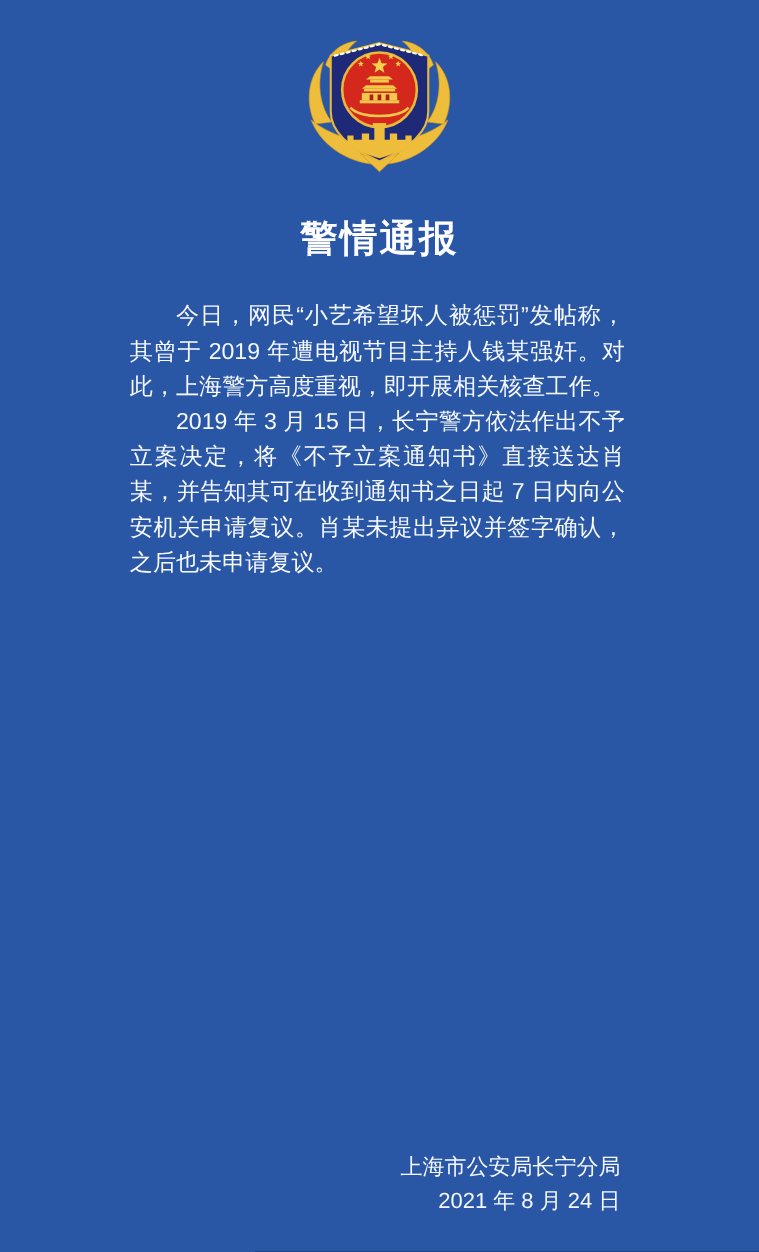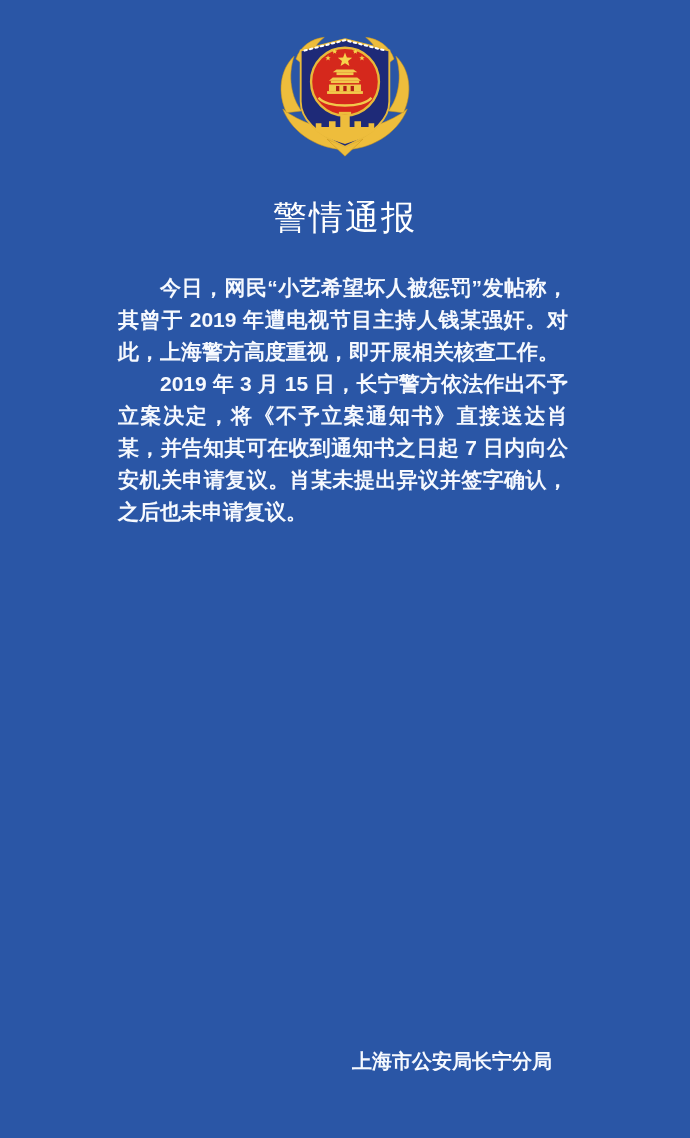--- a/index.html
+++ b/index.html
@@ -27,49 +27,49 @@
   .badge svg { width: 100%; height: 100%; display: block; }
   .title {
     position: absolute;
     top: 196px;
     left: 0;
     right: 0;
     margin: 0;
     text-align: center;
     color: #ffffff;
     font-size: 34px;
-    font-weight: 400;
+    font-weight: 700;
     letter-spacing: 2px;
     line-height: 42px;
   }
   .notice-body {
     position: absolute;
     top: 272px;
     left: 118px;
     right: 122px;
     color: #f6f9fe;
     font-size: 21px;
     line-height: 32px;
-    font-weight: 700;
+    font-weight: 400;
     text-align: justify;
     text-justify: inter-ideograph;
   }
   .notice-body p {
     margin: 0;
     text-indent: 2em;
     word-break: break-all;
   }
   .signature {
     position: absolute;
     top: 1046px;
-    right: 138px;
+    right: 126px;
     text-align: right;
     color: #f6f9fe;
     font-size: 20px;
-    font-weight: 700;
+    font-weight: 400;
     line-height: 31px;
   }
 </style>
 </head>
 <body>
 
 <div class="page">
 
   <div class="badge">
     <svg viewBox="0 0 150 140" xmlns="http://www.w3.org/2000/svg">
@@ -128,15 +128,16 @@
 
   <h1 class="title">警情通报</h1>
 
   <div class="notice-body">
       <p>今日，网民“小艺希望坏人被惩罚”发帖称，其曾于 2019 年遭电视节目主持人钱某强奸。对此，上海警方高度重视，即开展相关核查工作。</p>
       <p>2019 年 3 月 15 日，长宁警方依法作出不予立案决定，将《不予立案通知书》直接送达肖某，并告知其可在收到通知书之日起 7 日内向公安机关申请复议。肖某未提出异议并签字确认，之后也未申请复议。</p>
     </div>
 
   <div class="signature">
     <div>上海市公安局长宁分局</div>
+    <div>2021 年 8 月 24 日</div>
   </div>
 
 </div>
 
 </body></html>

